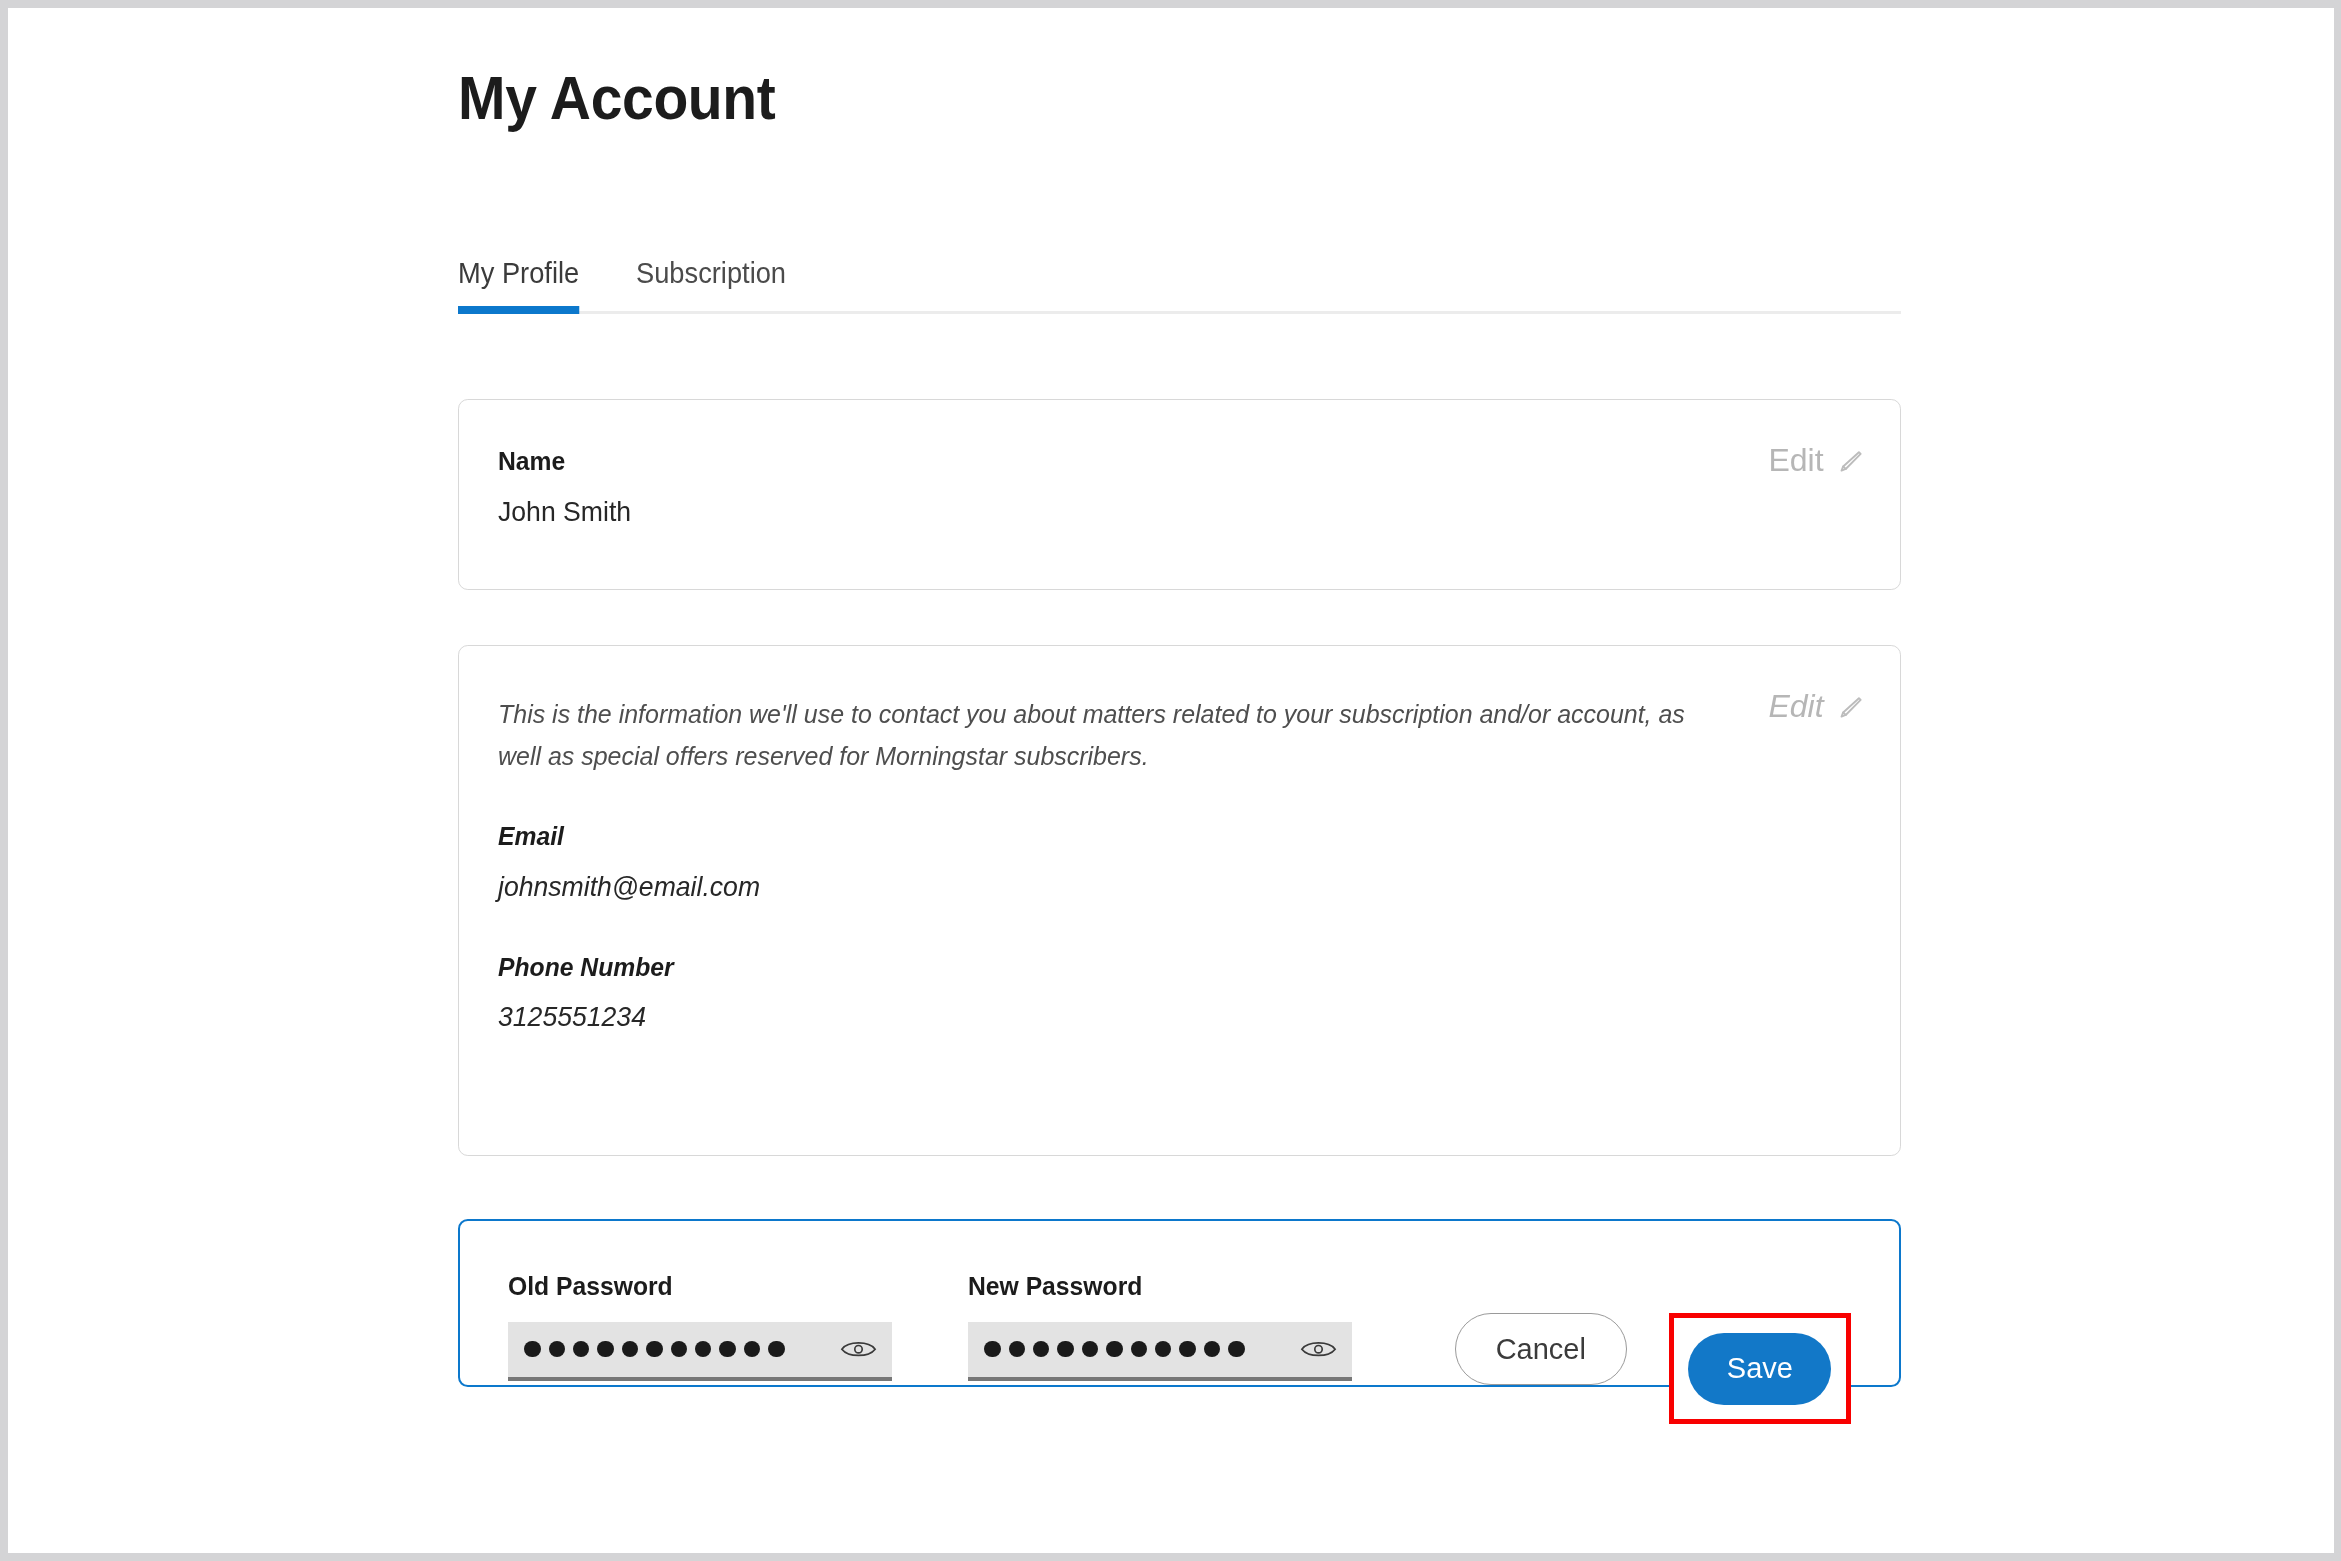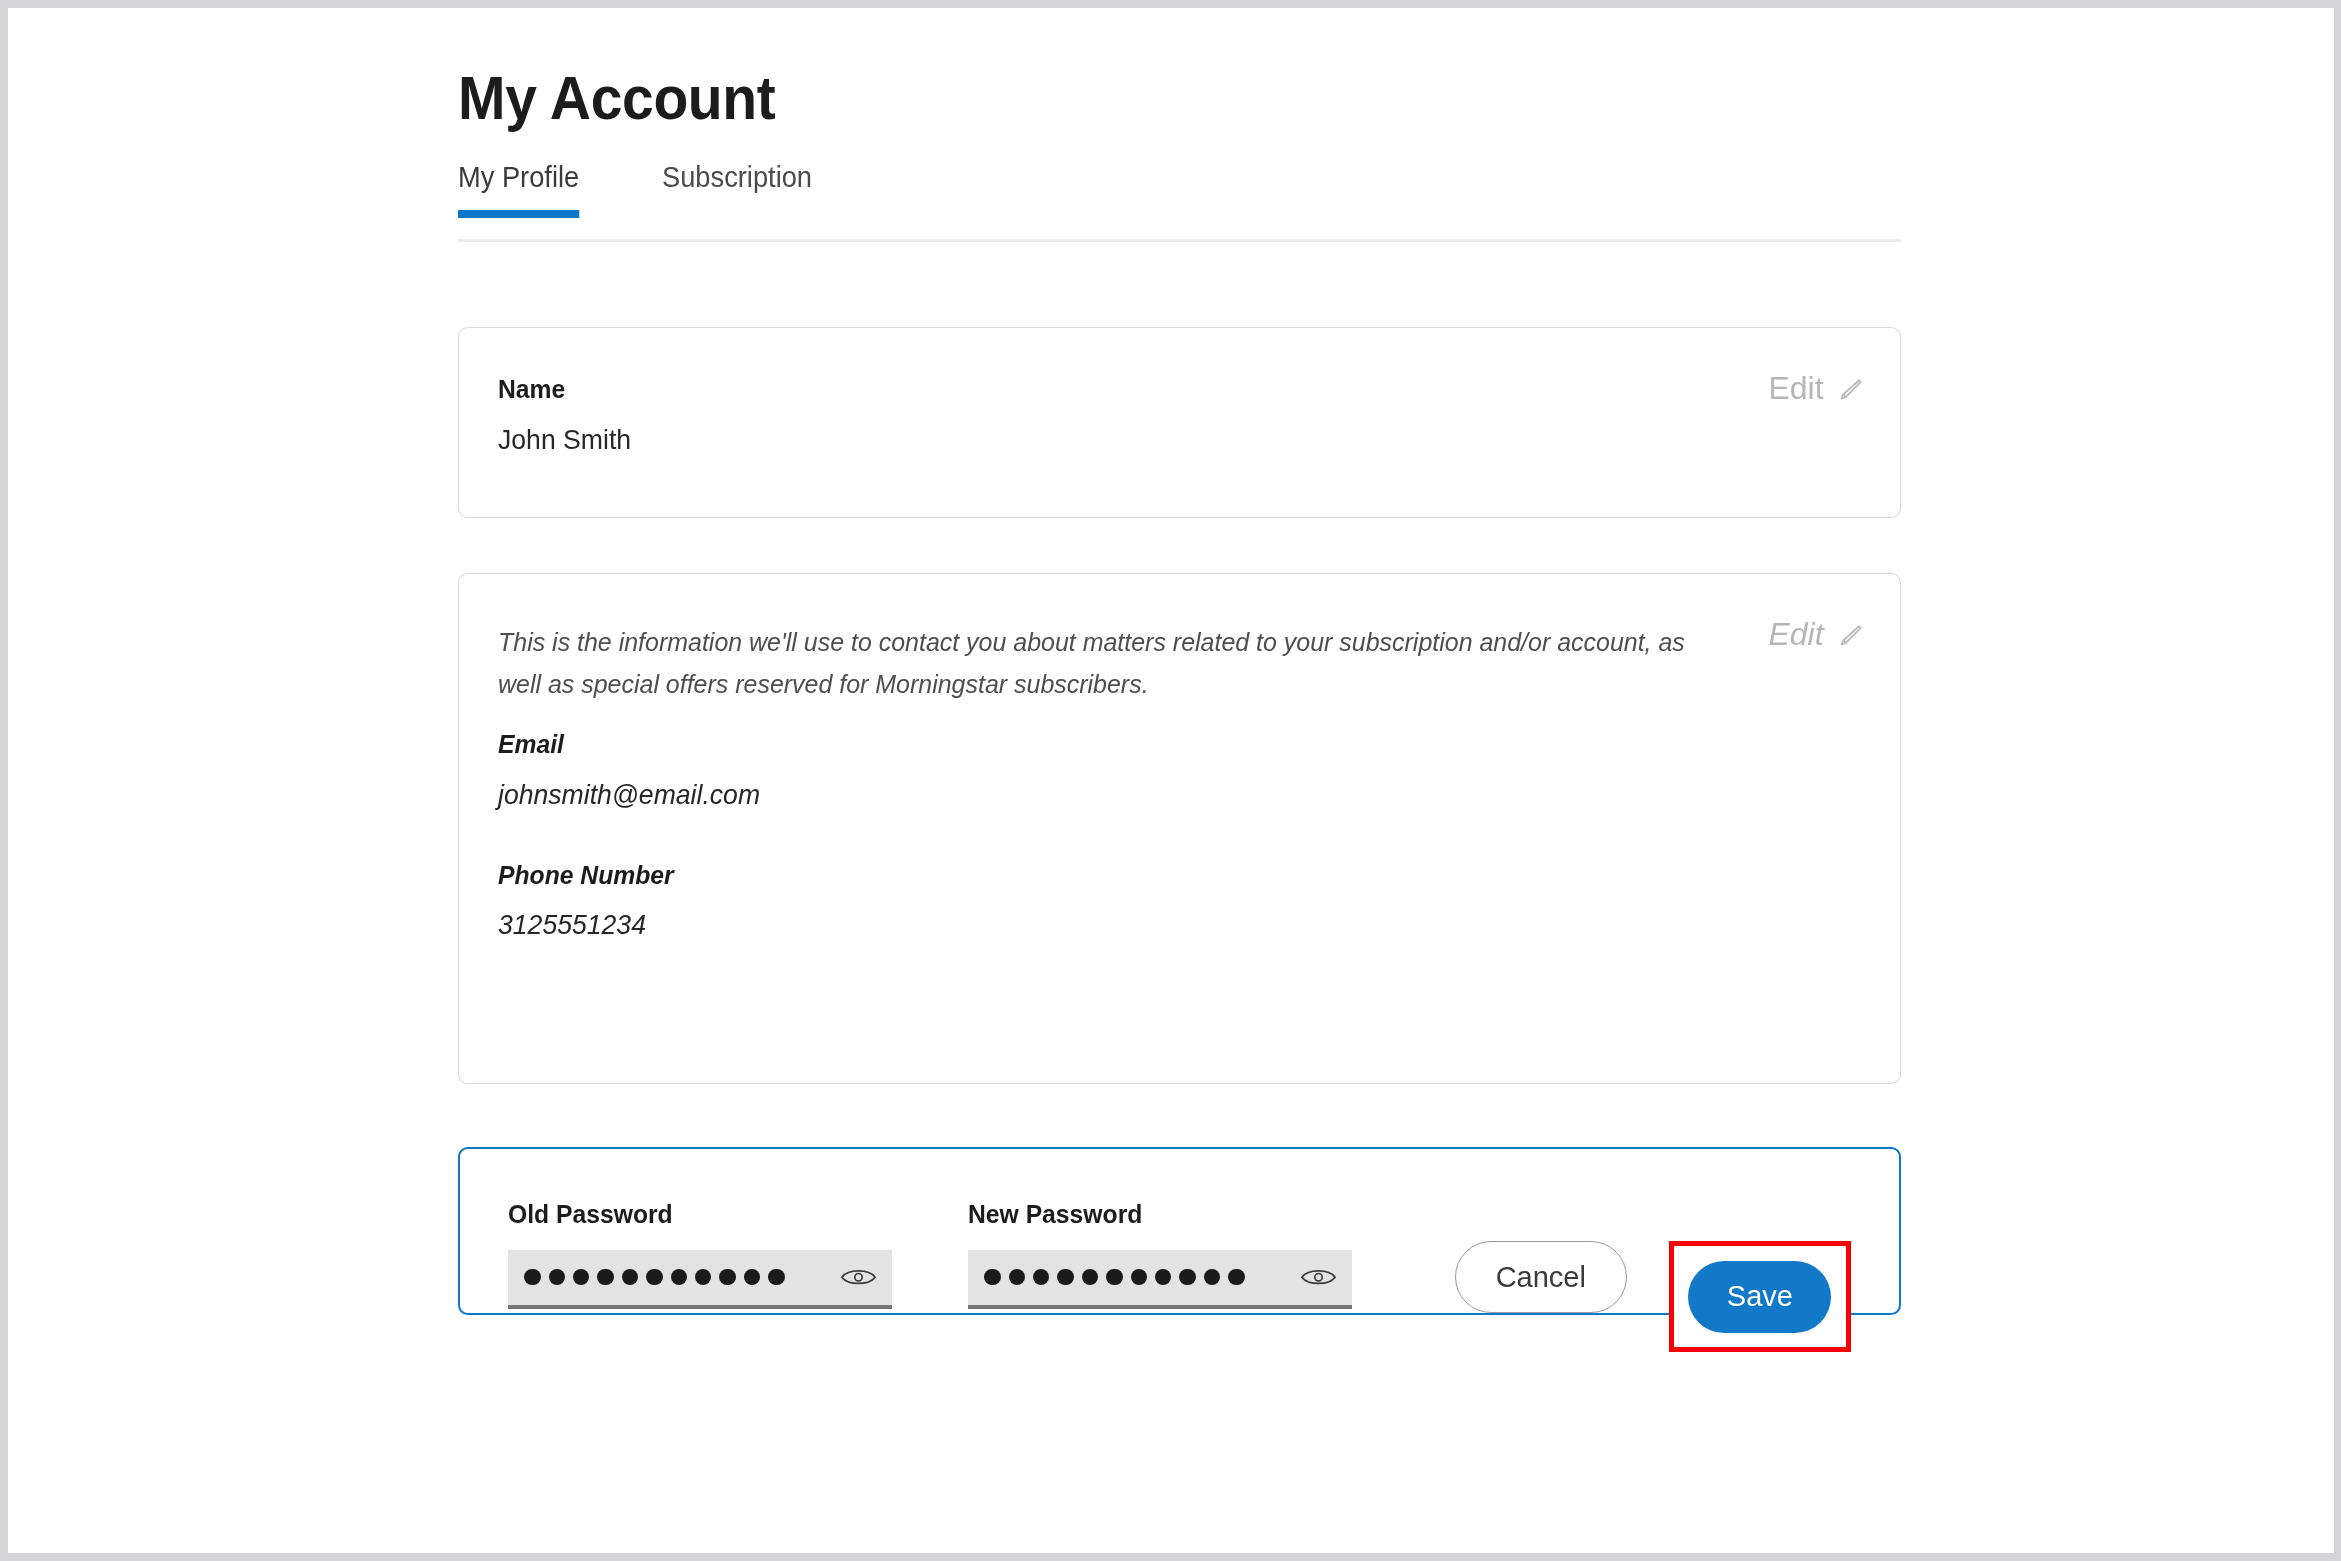--- a/index.html
+++ b/index.html
@@ -42,26 +42,25 @@
     letter-spacing: -0.4px;
     color: #1c1c1c;
     font-family: "Liberation Sans Narrow", "Liberation Sans", sans-serif;
     transform: scaleX(0.92);
     transform-origin: left center;
   }
 
   
   .tabs {
     position: relative;
-    margin-top: 32px;
+    margin-top: 104px;
     height: 81px;
     border-bottom: 3.3px solid #ececec;
     display: flex;
-    align-items: flex-start;
-    gap: 26px;
+    align-items: flex-end;
   }
   .tab {
     position: relative;
     font-size: 29px;
     color: #4b4b4b;
     padding: 0 0 21px 0;
     cursor: pointer;
     white-space: nowrap;
     font-family: "Liberation Sans Narrow", "Liberation Sans", sans-serif;
     transform: scaleX(0.94);
@@ -143,21 +142,21 @@
 
   .contact-desc {
     font-size: 26px;
     line-height: 1.62;
     color: #4e4e4e;
     max-width: 1252px;
     font-family: "Liberation Sans Narrow", "Liberation Sans", sans-serif;
     transform: scaleX(0.96);
     transform-origin: left top;
   }
-  .contact-block { margin-top: 25px; }
+  .contact-block { margin-top: 45px; }
   .contact-block.second { margin-top: 50px; }
 
   
   .pw-inner {
     display: flex;
     align-items: flex-start;
     padding: 39px 37px 0 37px;
     height: 100%;
   }
   .pw-field { width: 384px; }

